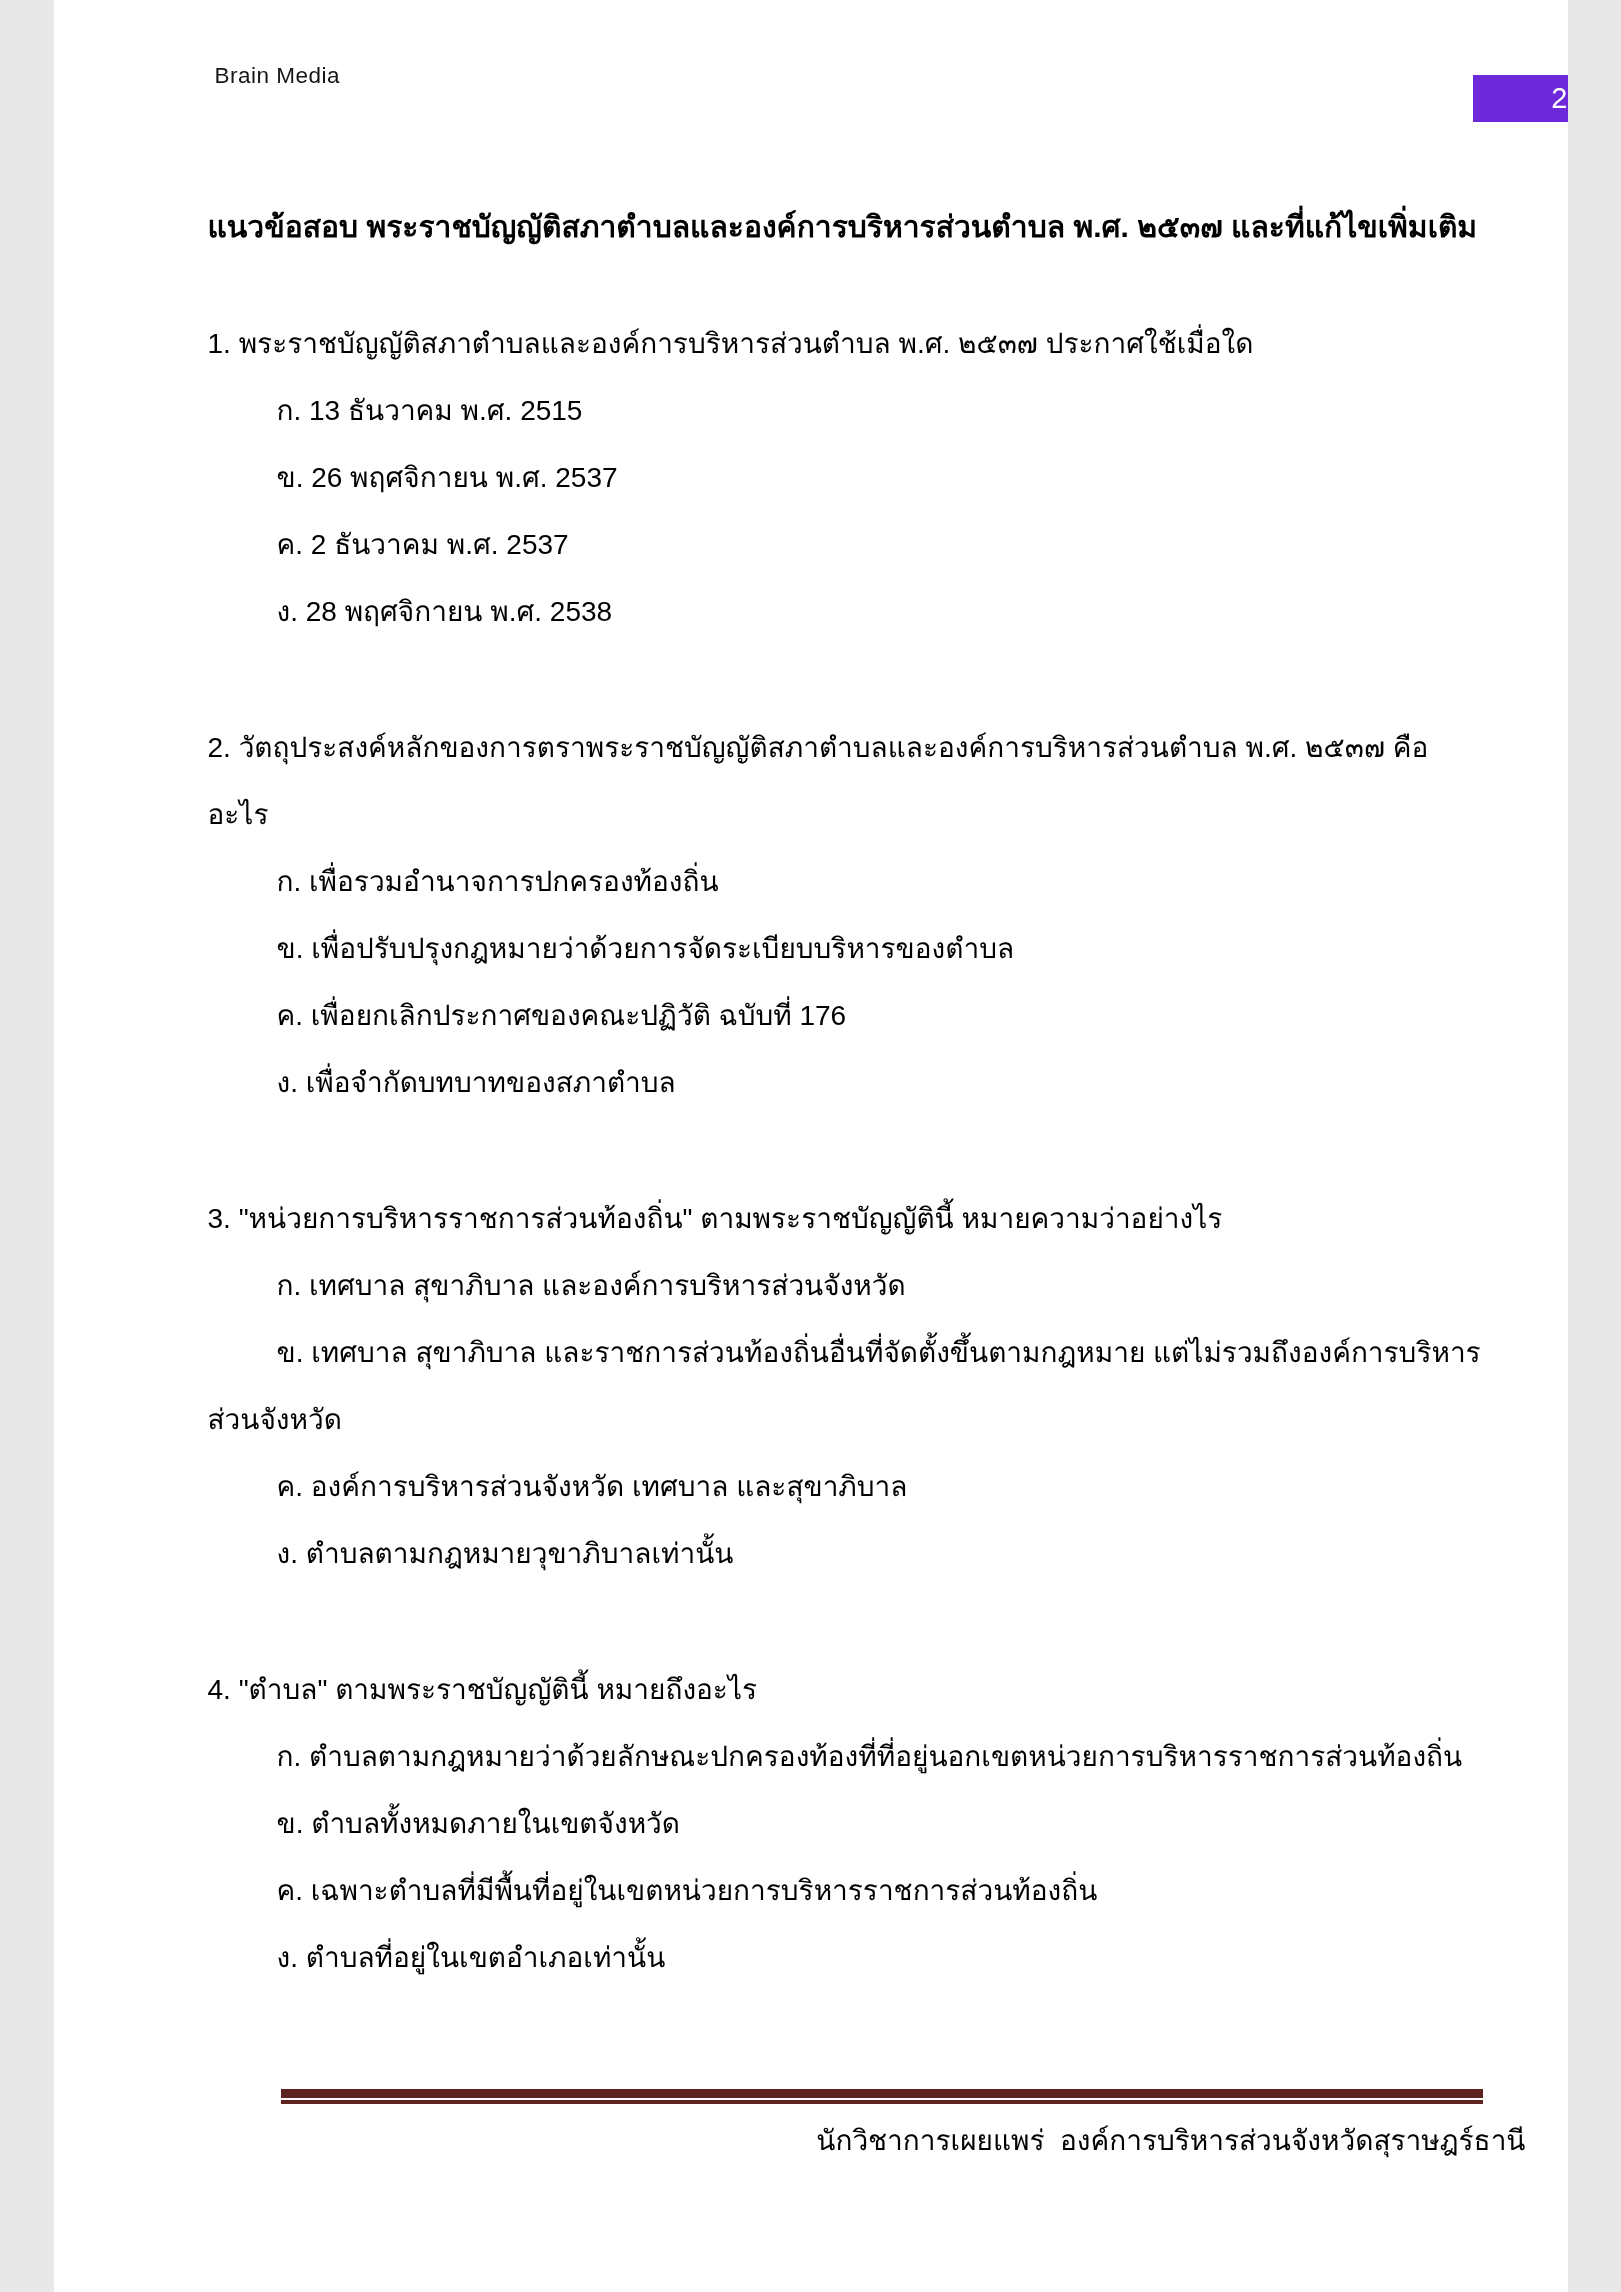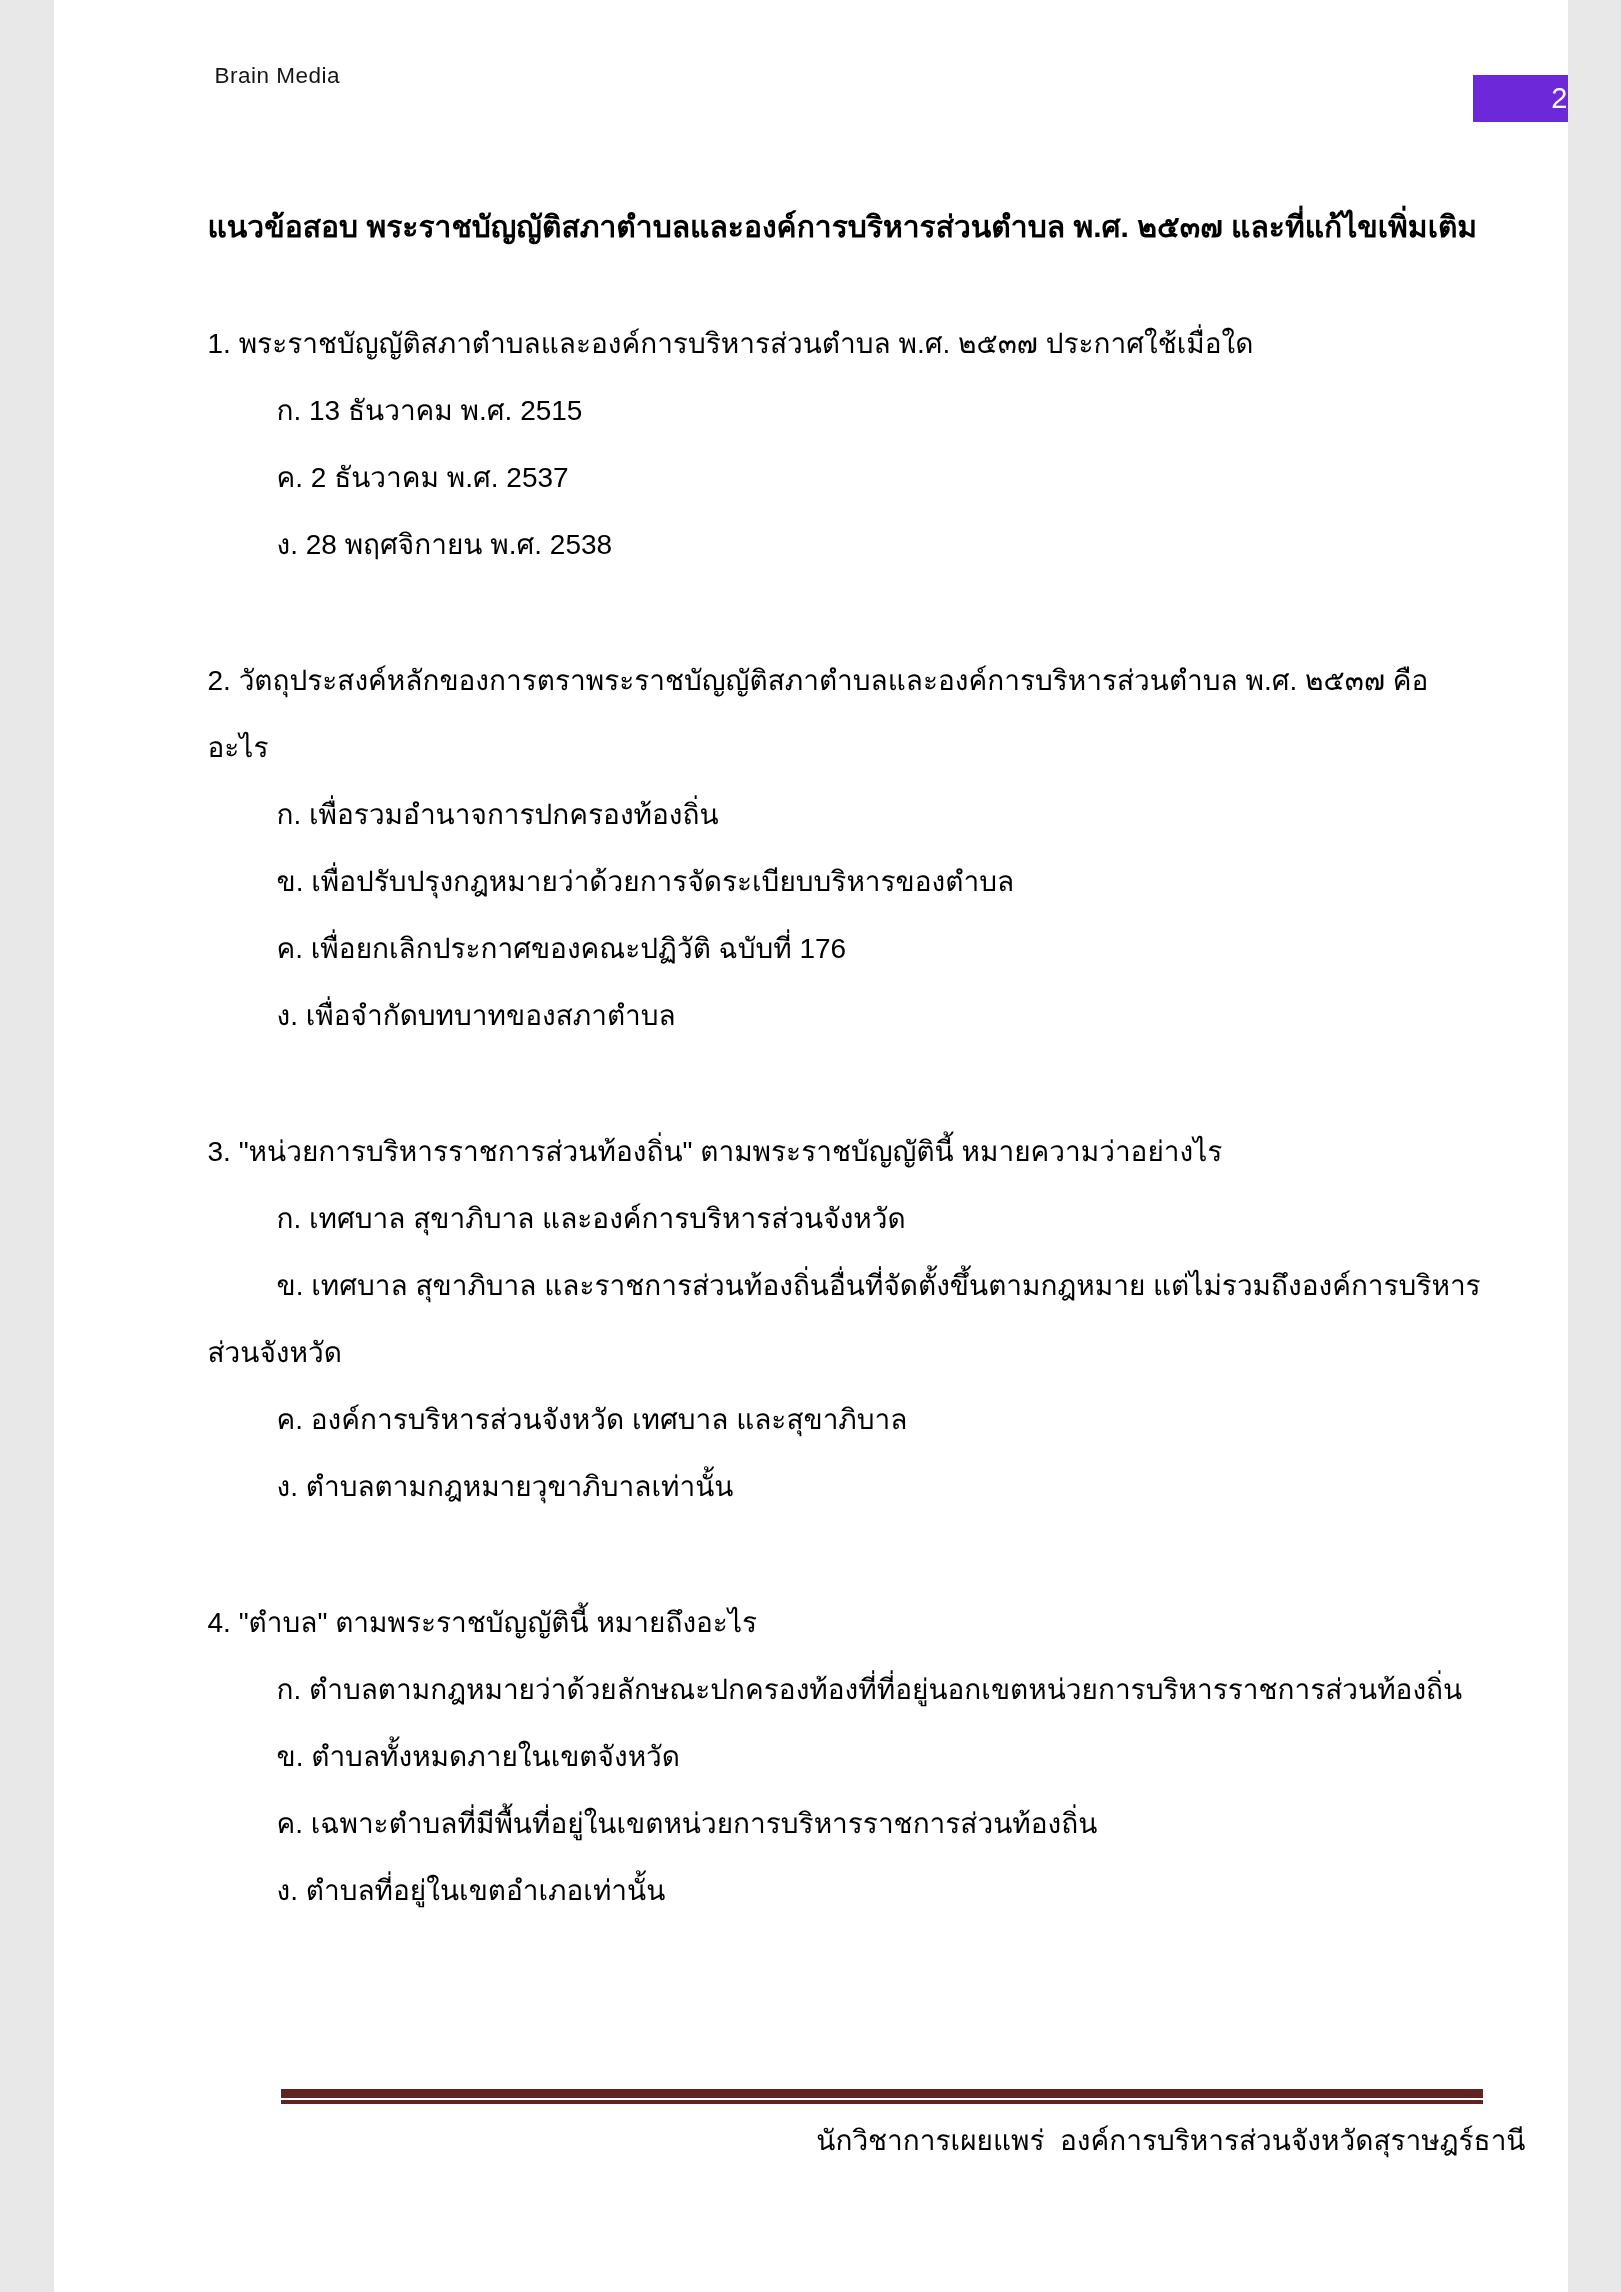--- a/index.html
+++ b/index.html
@@ -102,20 +102,21 @@
     <span>21</span>
   </div>
 
   <div class="doc-title">แนวข้อสอบ พระราชบัญญัติสภาตำบลและองค์การบริหารส่วนตำบล พ.ศ. ๒๕๓๗ และที่แก้ไขเพิ่มเติม</div>
 
   <div class="content">
 
     <div class="question-block">
       <p class="q-text">1. พระราชบัญญัติสภาตำบลและองค์การบริหารส่วนตำบล พ.ศ. ๒๕๓๗ ประกาศใช้เมื่อใด</p>
       <p class="option">ก. 13 ธันวาคม พ.ศ. 2515</p>
+      <p class="option">ข. 26 พฤศจิกายน พ.ศ. 2537</p>
       <p class="option">ค. 2 ธันวาคม พ.ศ. 2537</p>
       <p class="option">ง. 28 พฤศจิกายน พ.ศ. 2538</p>
     </div>
 
     <div class="question-block">
       <p class="q-text">2. วัตถุประสงค์หลักของการตราพระราชบัญญัติสภาตำบลและองค์การบริหารส่วนตำบล พ.ศ. ๒๕๓๗ คือ
 อะไร</p>
       <p class="option">ก. เพื่อรวมอำนาจการปกครองท้องถิ่น</p>
       <p class="option">ข. เพื่อปรับปรุงกฎหมายว่าด้วยการจัดระเบียบบริหารของตำบล</p>
       <p class="option">ค. เพื่อยกเลิกประกาศของคณะปฏิวัติ ฉบับที่ 176</p>

